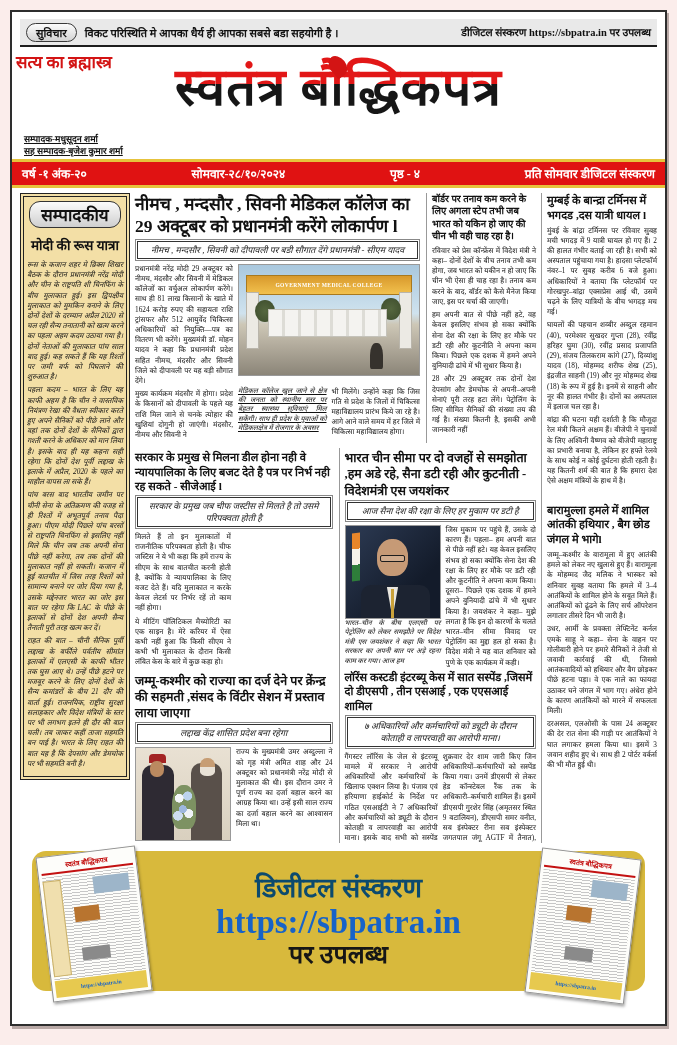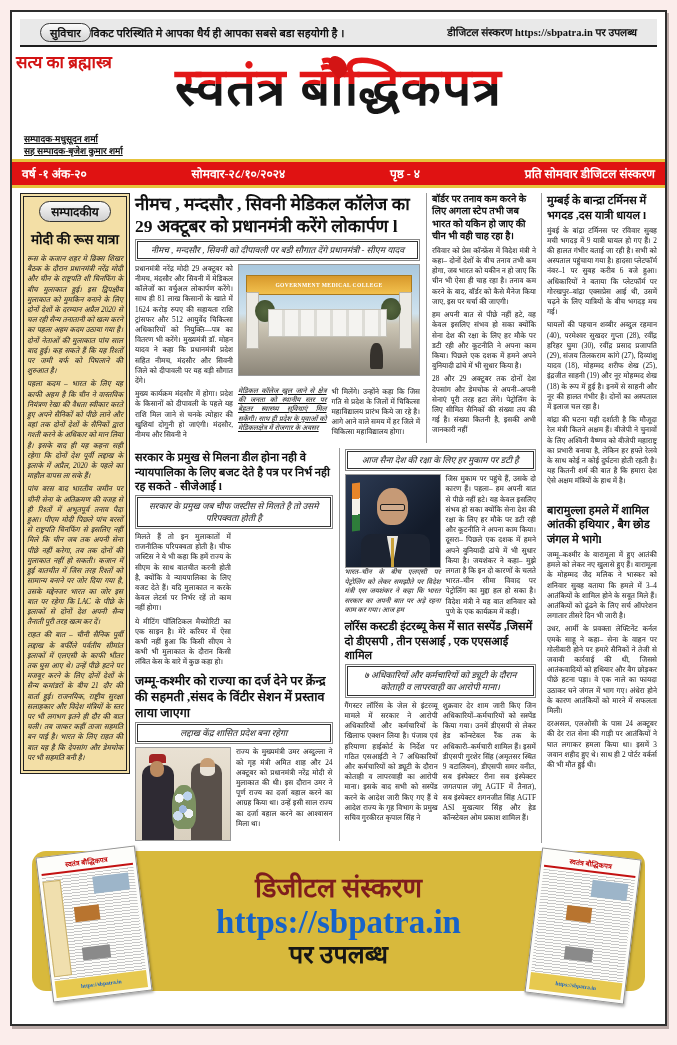--- a/index.html
+++ b/index.html
@@ -10,21 +10,21 @@
     color:#111;
   }
   .page{
     position:absolute;left:10px;top:10px;width:653px;height:1012px;
     background:#ffffff;border:2px solid #2e2e2e;box-shadow:2px 3px 0 #b9a9a6;
     display:flex;flex-direction:column;
   }
   
   .topstrip{
     margin:7px 8px 0 8px;height:26px;background:#e9e9e9;
-    border-bottom:2px solid #1d1d1d;display:flex;align-items:center;padding:0 20px;
+    border-bottom:2px solid #1d1d1d;display:flex;align-items:center;gap:8px;padding:0 6px;
   }
   .pill{
     border:1.5px solid #3a3a3a;border-radius:11px;padding:1px 9px;font-weight:bold;font-size:11px;
     background:linear-gradient(#fcfcfc,#d3d3d3);white-space:nowrap;
   }
   .quote{font-size:11px;font-weight:bold;white-space:nowrap;}
   .top-right{margin-left:auto;font-size:10.5px;font-weight:bold;white-space:nowrap;}
   .top-right .url{color:#111;}
   
   .masthead{position:relative;height:112px;}
@@ -48,21 +48,21 @@
   .content{display:grid;grid-template-columns:110px 1fr 116px;gap:5px;padding:5px 8px 0 8px;height:650px;overflow:hidden;}
   .smalltext{font-size:7.3px;line-height:1.4;text-align:justify;}
   .caption{font-size:7px;line-height:1.35;font-style:italic;text-align:justify;}
   p{margin:0 0 3px 0;}
   
   .editorial{
     border:1px solid #222;outline:1px solid #222;outline-offset:-4px;
     background:#f3dfa6;padding:7px 6px;align-self:start;
   }
   .ed-label{display:block;width:fit-content;margin:0 auto;border:1.5px solid #333;border-radius:11px;
-    padding:1px 11px;font-weight:bold;font-size:12px;background:linear-gradient(#fbfbfb,#cfcfcf);}
+    padding:1px 11px;font-weight:bold;font-size:17px;background:linear-gradient(#fbfbfb,#cfcfcf);}
   .ed-title{text-align:center;font-weight:bold;font-size:13.5px;margin:8px 0 6px 0;}
   .editorial .smalltext{font-style:italic;}
   
   .middle{display:flex;flex-direction:column;min-width:0;}
   .lead-top{display:grid;grid-template-columns:1fr 110px;gap:6px;}
   .lead-left{min-width:0;}
   .h-lead{font-size:17.5px;font-weight:800;line-height:1.28;margin:0 0 3px 0;}
   .subbox{
     border:1px solid #333;outline:1px solid #888;outline-offset:1px;
     margin:3px 2px 5px 2px;padding:2px 5px;font-style:italic;font-size:8.8px;color:#222;
@@ -127,21 +127,21 @@
                radial-gradient(circle at 65% 25%,#bcd3ee 12%,transparent 13%),
                radial-gradient(circle at 45% 55%,#9db7de 14%,transparent 15%),
                radial-gradient(circle at 70% 65%,#eef2f7 13%,transparent 14%),
                radial-gradient(circle at 25% 70%,#cdddf0 13%,transparent 14%),#7d9262;
     border-radius:45% 45% 30% 30%;}
   
   .footerbox{
     margin:8px 20px 0 20px;height:140px;background:#d8b93c;border-radius:14px;position:relative;
     display:flex;flex-direction:column;align-items:center;justify-content:center;gap:2px;
   }
-  .f1{font-size:27px;font-weight:800;color:#7f1d1d;line-height:1;}
+  .f1{font-size:27px;font-weight:800;color:#0c4a6e;line-height:1;}
   .furl{font-size:33px;font-weight:800;color:#1763c8;line-height:1.1;}
   .f2{font-size:25px;font-weight:800;color:#161616;line-height:1;}
   .thumb{
     position:absolute;width:92px;height:138px;background:#fdfdfa;border:1px solid #8d8d8d;
     box-shadow:1px 2px 3px rgba(0,0,0,.35);padding:3px;display:flex;flex-direction:column;
   }
   .thumb.tl{left:12px;top:0px;transform:rotate(-7deg);}
   .thumb.tr{right:12px;top:2px;transform:rotate(7deg);}
   .mp-head{height:13px;display:flex;align-items:center;justify-content:center;color:#c31111;
     font-weight:bold;font-size:7px;border-bottom:2px solid #c31111;white-space:nowrap;overflow:hidden;}
@@ -269,20 +269,21 @@
               <div class="smalltext">
                 <p>राज्य के मुख्यमंत्री उमर अब्दुल्ला ने को गृह मंत्री अमित शाह और 24 अक्टूबर को प्रधानमंत्री नरेंद्र मोदी से मुलाकात की थी। इस दौरान उमर ने पूर्ण राज्य का दर्जा बहाल करने का आग्रह किया था। उन्हें इसी साल राज्य का दर्जा बहाल करने का आश्वासन मिला था।</p>
 
               </div>
             </div>
           </div>
         </div>
 
         <div class="mid2-right">
           <div>
+            <div class="h2">भारत चीन सीमा पर दो वजहों से समझोता ,हम अडे रहे, सैना डटी रही और कुटनीती - विदेशमंत्री एस जयशंकर</div>
             <div class="subbox">आज सैना देश की रक्षा के लिए हर मुकाम पर डटी है</div>
             <div class="art-grid">
               <div>
                 <div class="ph ph-man bg-jai">
                   <div class="flagstrip"></div>
                   <div class="head">
                     <div class="glasses"></div>
                   </div>
                   <div class="torso"></div>
                   <div class="shirt"></div>

